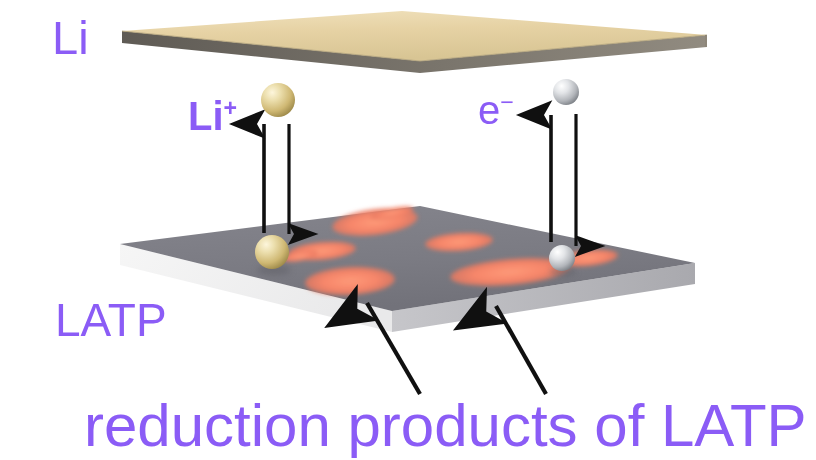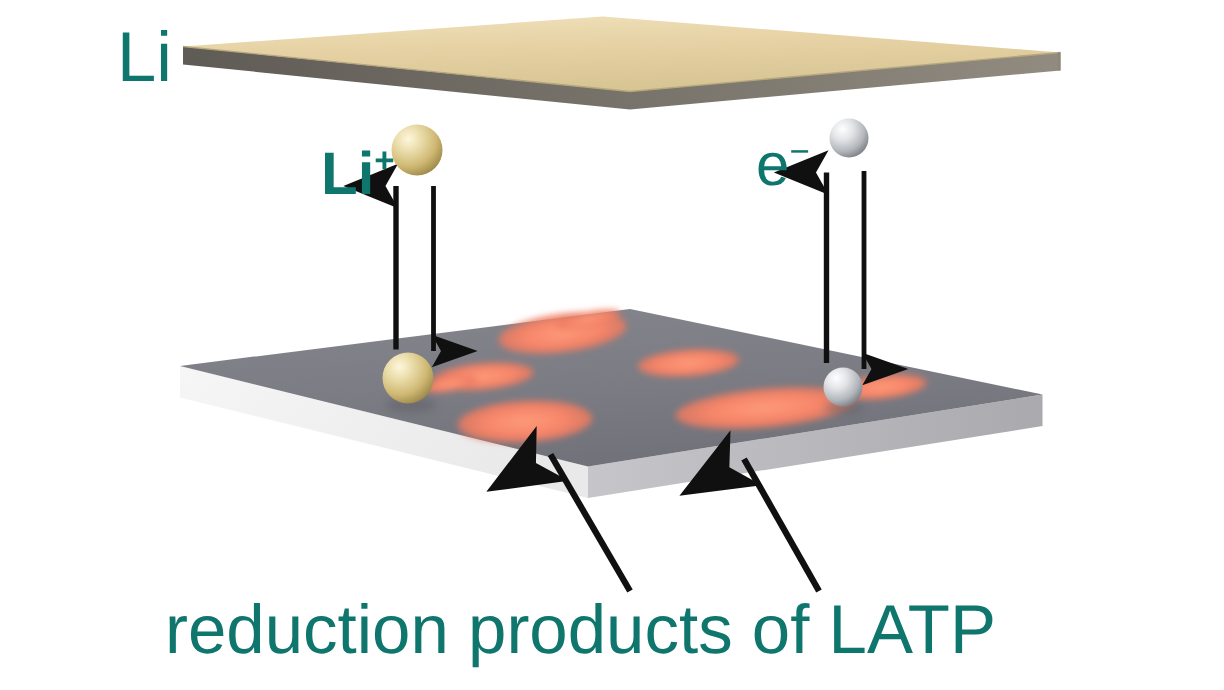--- a/index.html
+++ b/index.html
@@ -11,38 +11,37 @@
     position: relative;
     width: 816px;
     height: 460px;
     background: #ffffff;
     overflow: hidden;
     font-family: "Liberation Sans", sans-serif;
   }
   #scene { position: absolute; left: 0; top: 0; }
   .lbl {
     position: absolute;
-    color: #0f766e;
+    color: #8b5cf6;
     font-family: "Liberation Sans", sans-serif;
     font-weight: 400;
     white-space: nowrap;
     line-height: 1;
     user-select: none;
-    margin-left: 26px;
   }
   .lbl sup {
     font-size: 0.58em;
     vertical-align: super;
     line-height: 0;
   }
   #label-li      { left: 52px;  top: 14px;  font-size: 47px; }
   #label-liplus  { left: 188px; top: 96px;  font-size: 40px; font-weight: bold; }
   #label-eminus  { left: 478px; top: 90px;  font-size: 40px; }
   #label-latp    { left: 55px;  top: 297px; font-size: 46px; }
-  #label-caption { left: 84px;  top: 396px; font-size: 46px; text-align: right; }
+  #label-caption { left: 84px;  top: 396px; font-size: 60px; text-align: right; }
 </style>
 </head>
 <body>
 
 <div id="stage">
 
   <svg id="scene" width="816" height="460" viewBox="0 0 816 460">
     <defs>
       <linearGradient id="gradLiTop" x1="0" y1="0" x2="0.25" y2="1">
         <stop offset="0%" stop-color="#f0e1bc"></stop>
@@ -155,16 +154,17 @@
       <line x1="546" y1="394" x2="496" y2="306" stroke="#101010" stroke-width="4.2" marker-end="url(#arrowBig)"></line>
     </g>
   </svg>
 
   <div class="lbl" id="label-li">Li</div>
 
   <div class="lbl" id="label-liplus"><span>Li</span><sup>+</sup></div>
 
   <div class="lbl" id="label-eminus"><span>e</span><sup>−</sup></div>
 
+  <div class="lbl" id="label-latp">LATP</div>
 
   <div class="lbl" id="label-caption">reduction products of LATP</div>
 
 </div>
 
 </body></html>

